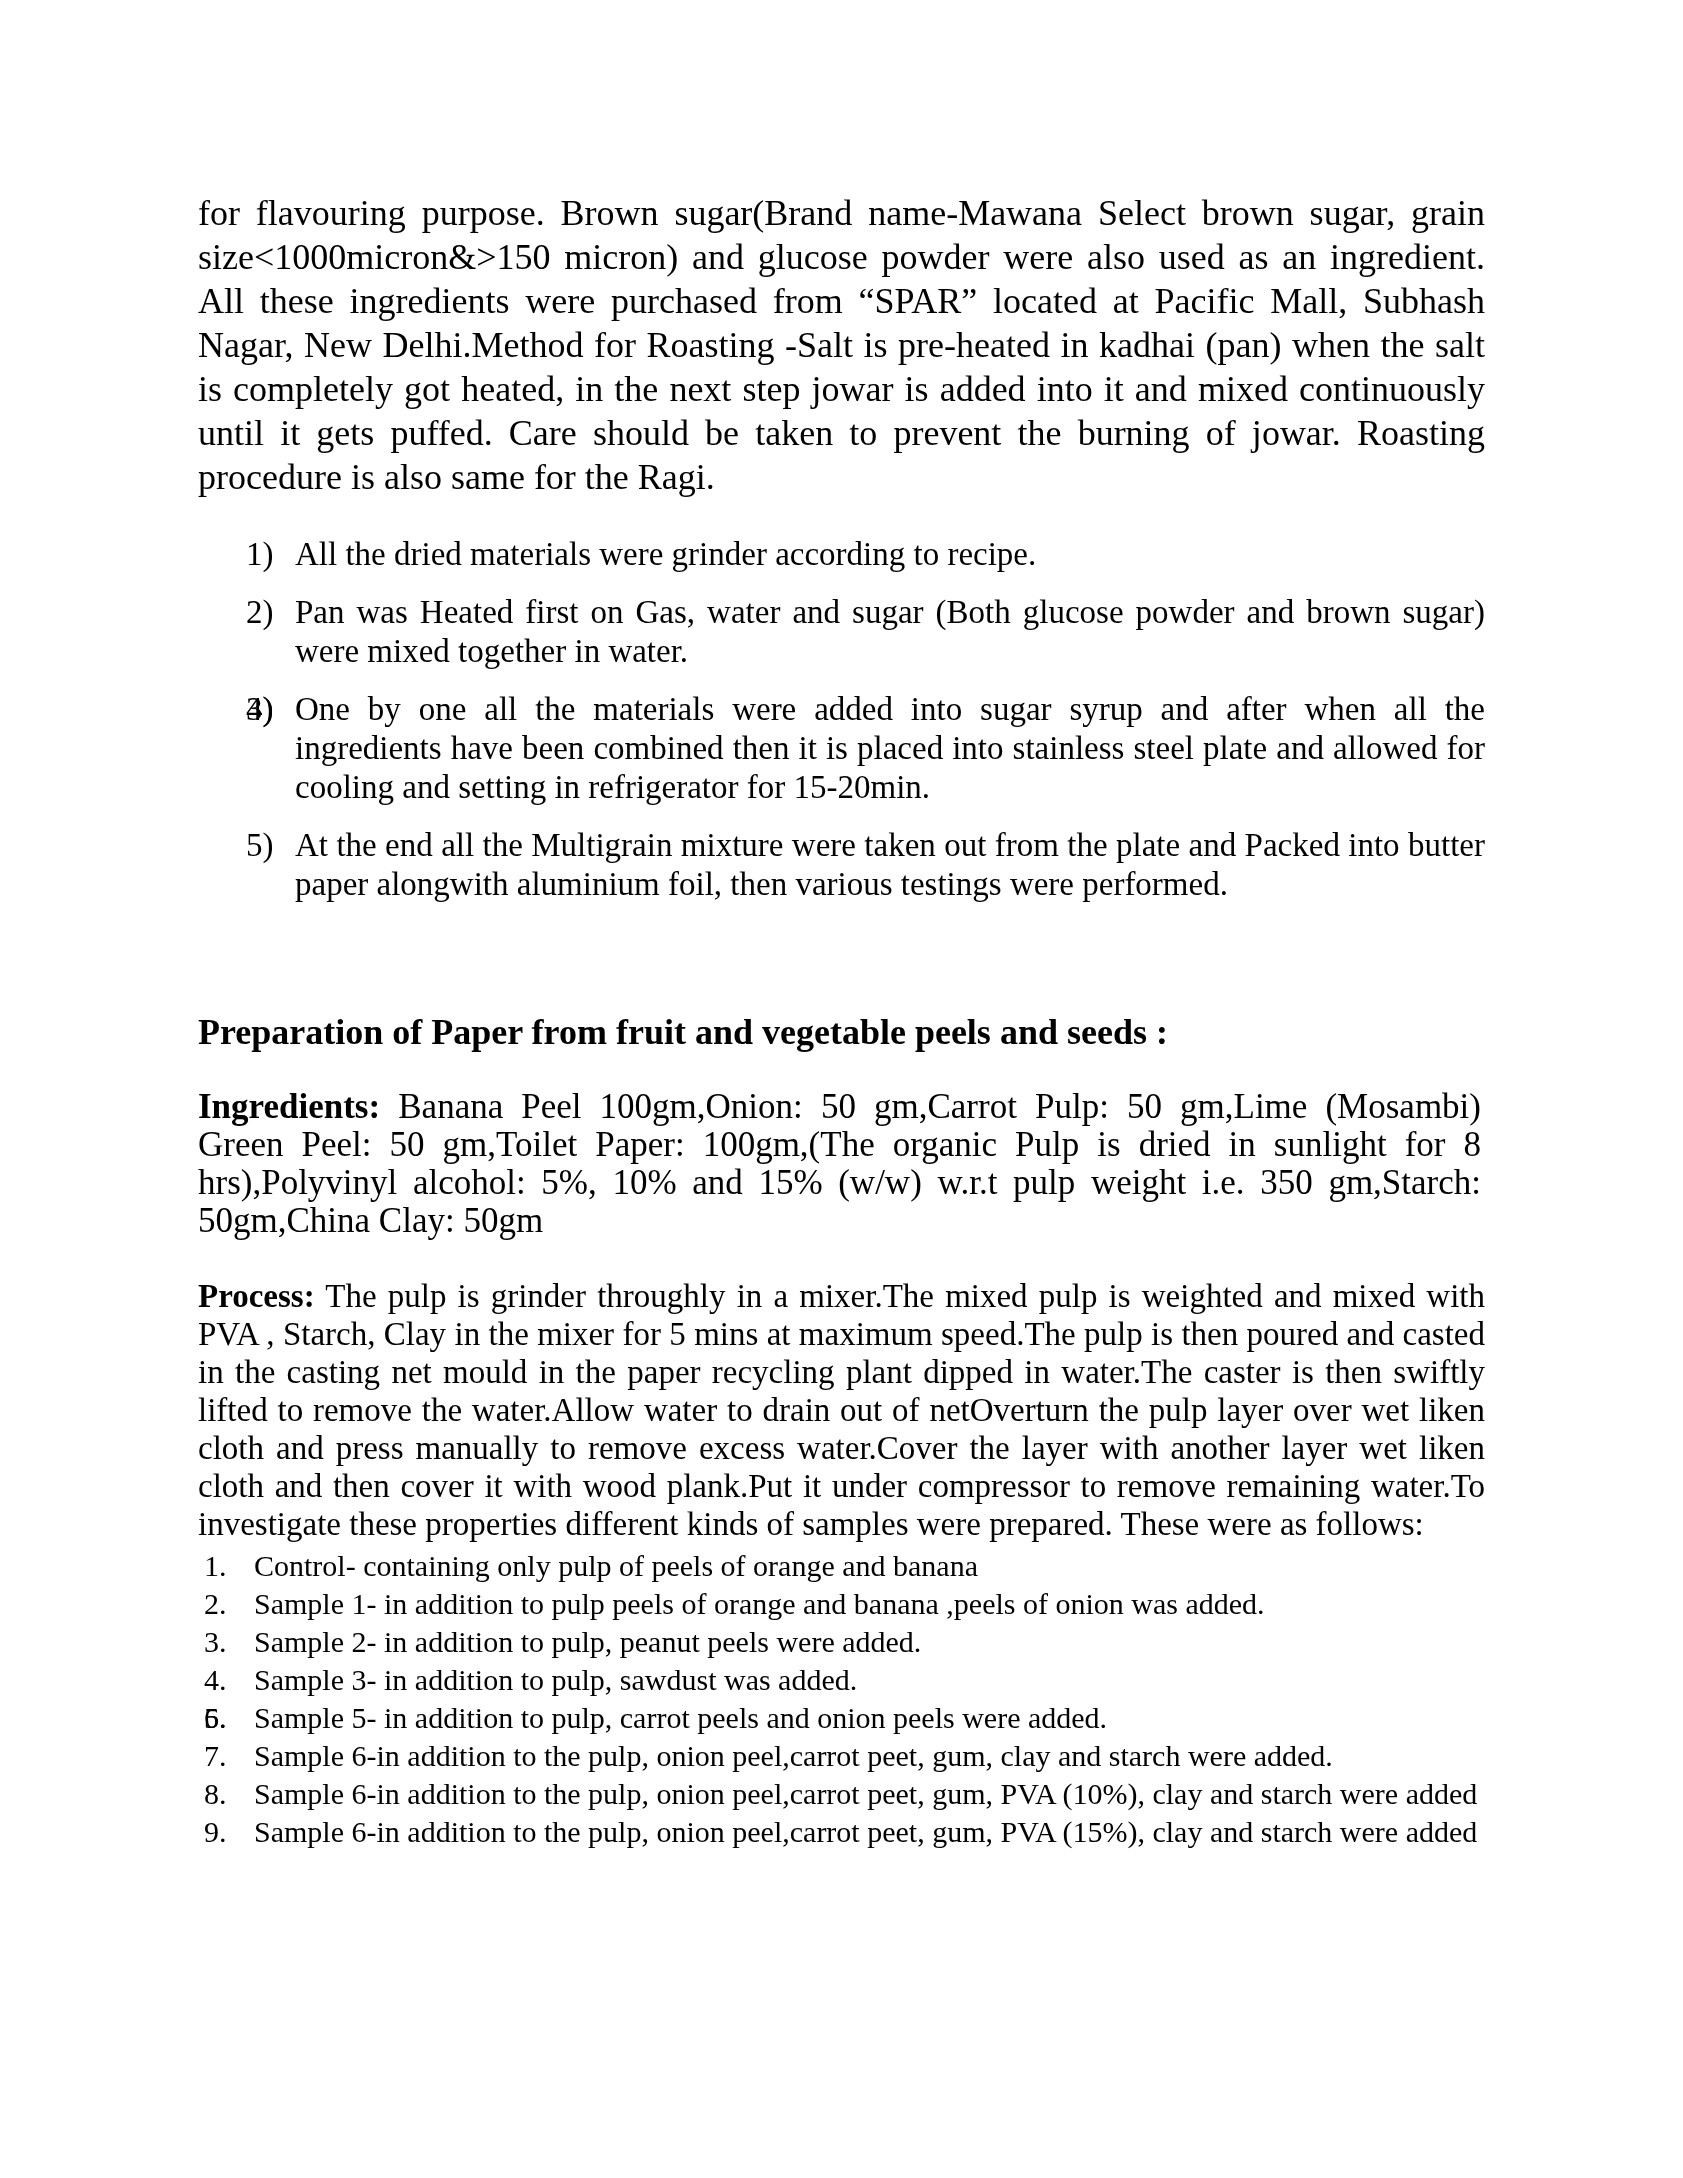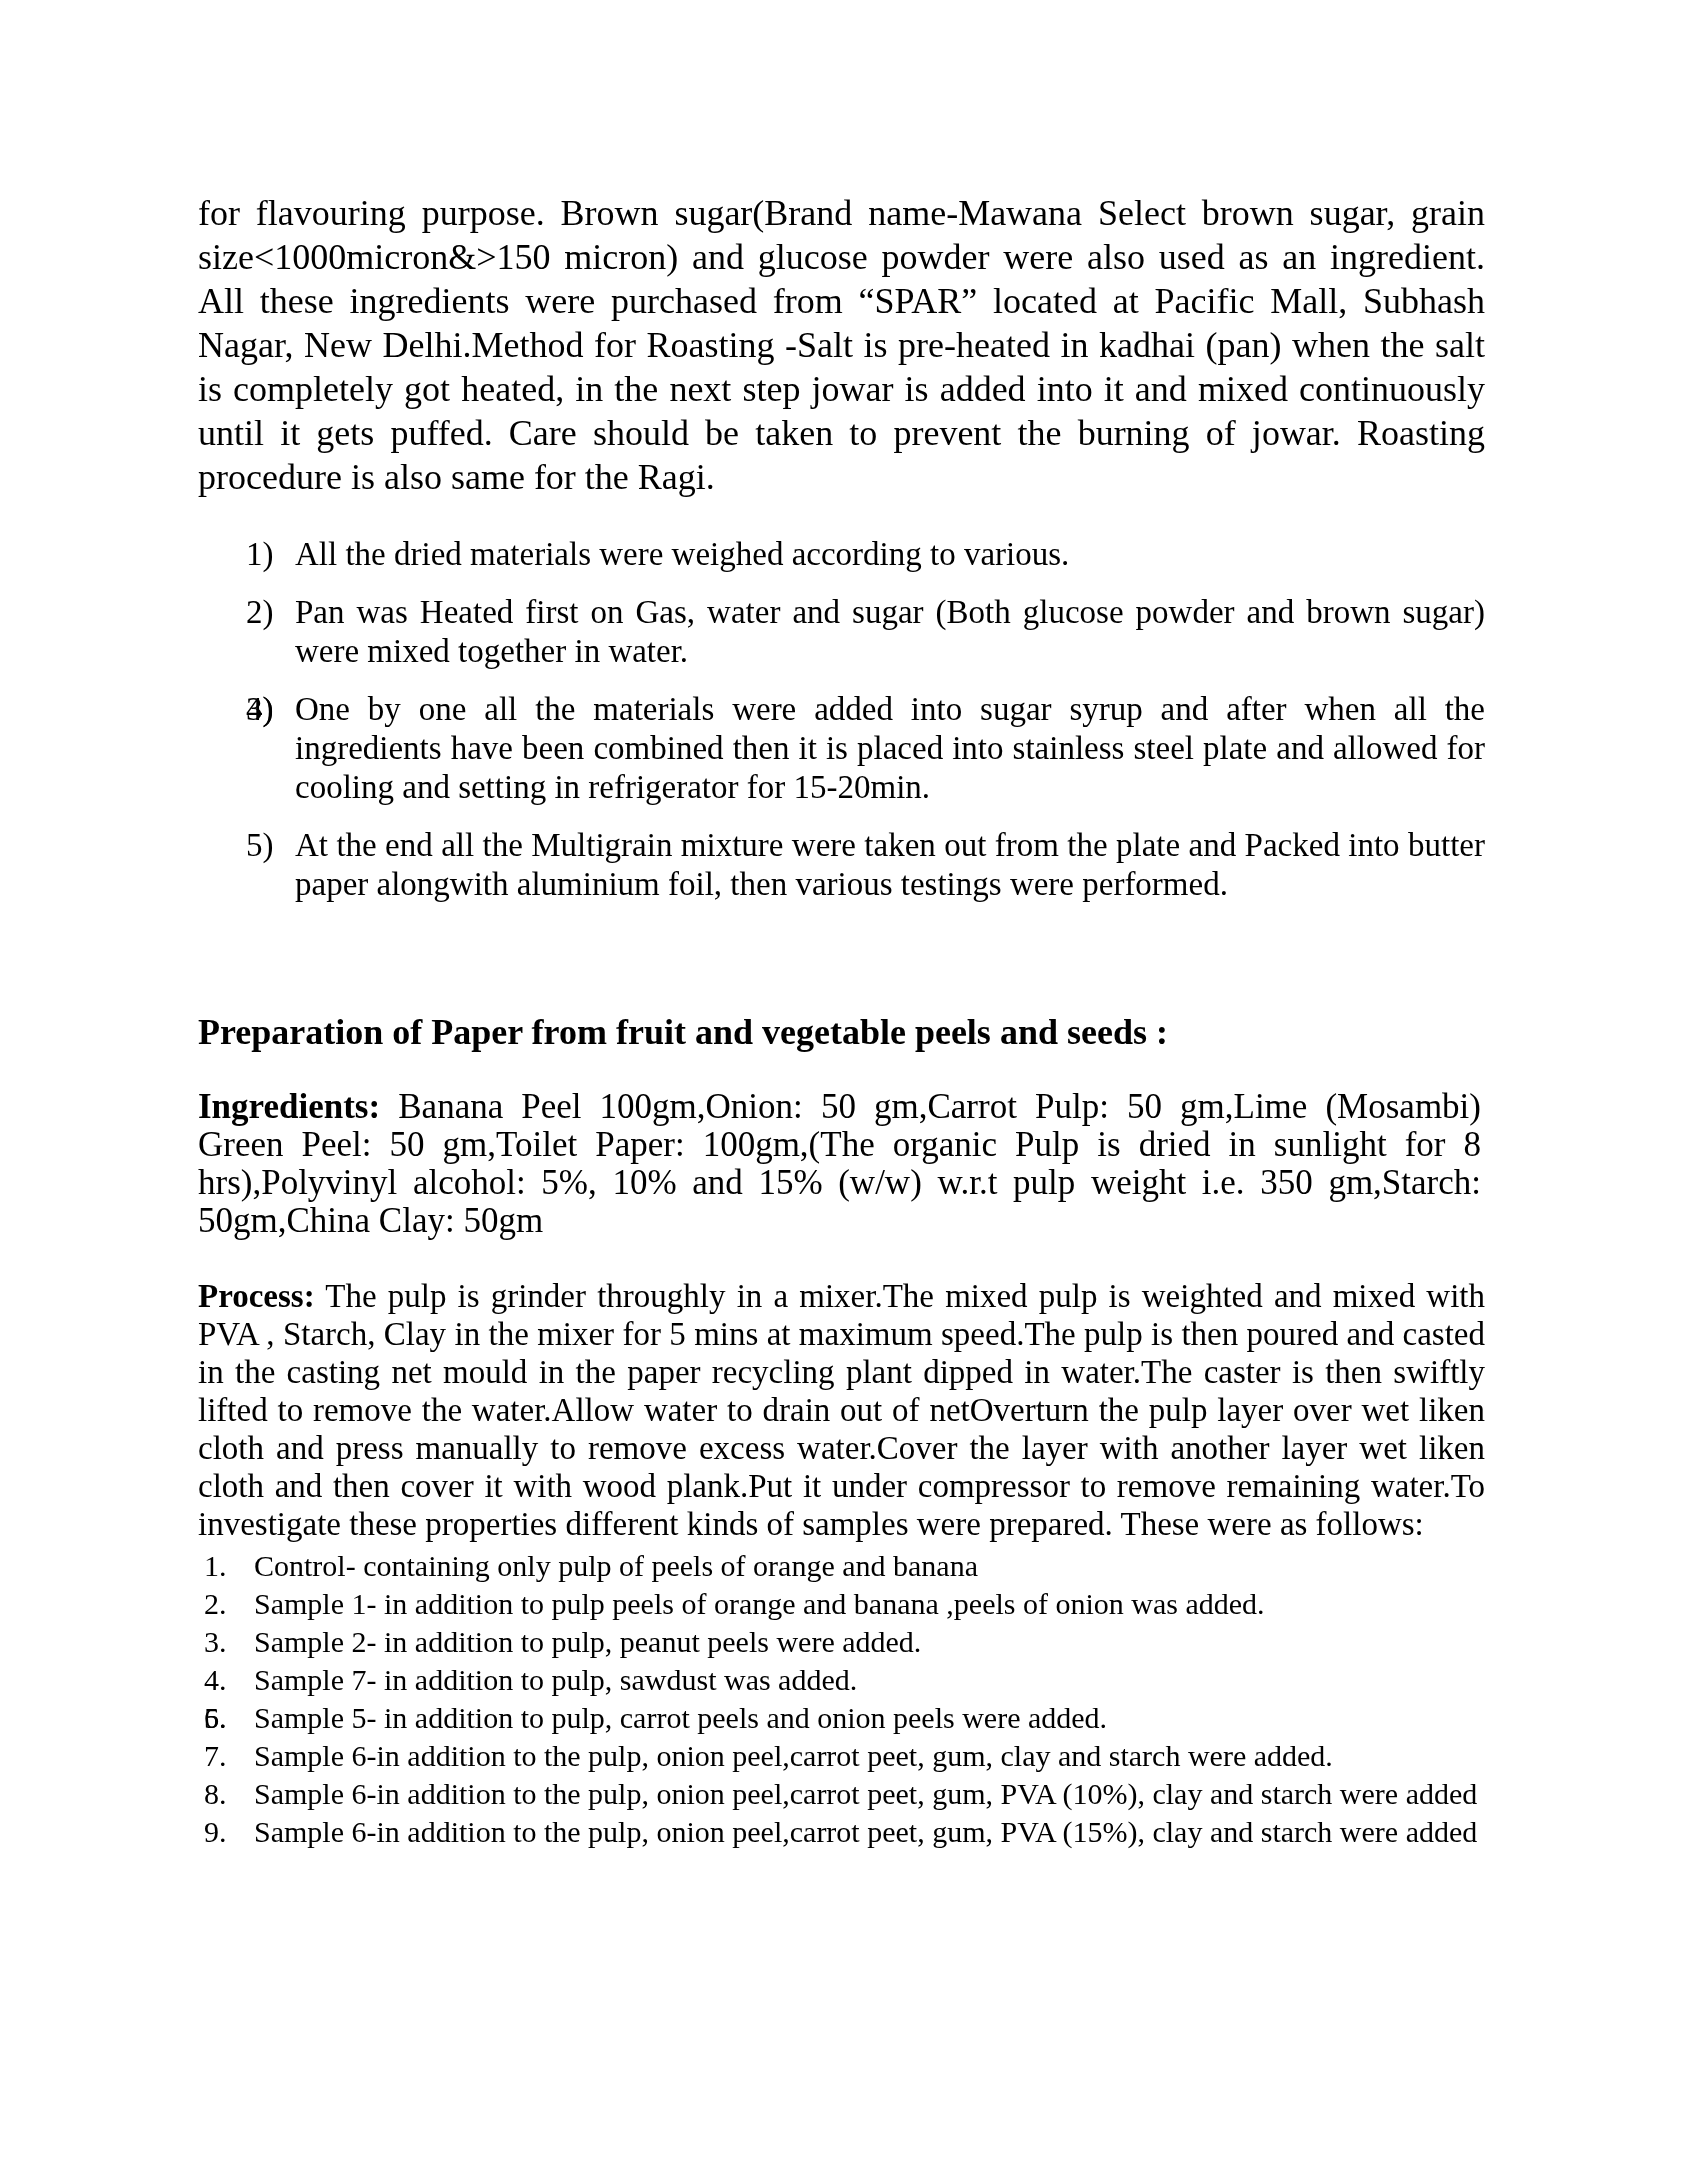--- a/index.html
+++ b/index.html
@@ -87,21 +87,21 @@
 <body>
 
 <div class="page">
   <div class="content">
 
     <p class="intro">for flavouring purpose. Brown sugar(Brand name-Mawana Select brown sugar, grain size&lt;1000micron&amp;&gt;150 micron) and glucose powder were also used as an ingredient. All these ingredients were purchased from “SPAR” located at Pacific Mall, Subhash Nagar, New Delhi.Method for Roasting -Salt is pre-heated in kadhai (pan) when the salt is completely got heated, in the next step jowar is added into it and mixed continuously until it gets puffed. Care should be taken to prevent the burning of jowar. Roasting procedure is also same for the Ragi.</p>
 
     <ol class="method">
       <li>
         <span class="marker">1)</span>
-        <span>All the dried materials were weighed according to various.</span>
+        <span>All the dried materials were grinder according to recipe.</span>
       </li>
       <li>
         <span class="marker">2)</span>
         <span>Pan was Heated first on Gas, water and sugar (Both glucose powder and brown sugar) were mixed together in water.</span>
       </li>
       <li>
         <span class="marker">3)</span>
       </li>
       <li>
         <span class="marker">4)</span>
@@ -133,21 +133,21 @@
       <li>
         <span class="marker">2.</span>
         <span>Sample 1- in addition to pulp peels of orange and banana ,peels of onion was added.</span>
       </li>
       <li>
         <span class="marker">3.</span>
         <span>Sample 2- in addition to pulp, peanut peels were added.</span>
       </li>
       <li>
         <span class="marker">4.</span>
-        <span>Sample 7- in addition to pulp, sawdust was added.</span>
+        <span>Sample 3- in addition to pulp, sawdust was added.</span>
       </li>
       <li>
         <span class="marker">5.</span>
       </li>
       <li>
         <span class="marker">6.</span>
         <span>Sample 5- in addition to pulp, carrot peels and onion peels were added.</span>
       </li>
       <li>
         <span class="marker">7.</span>

